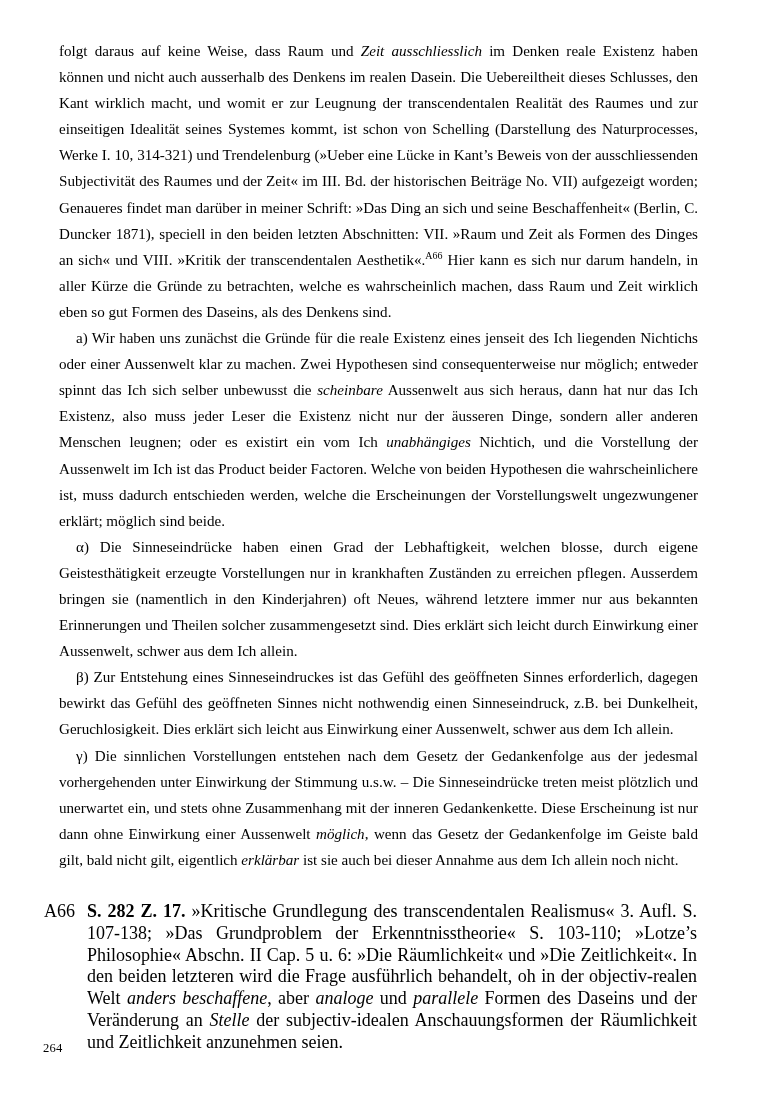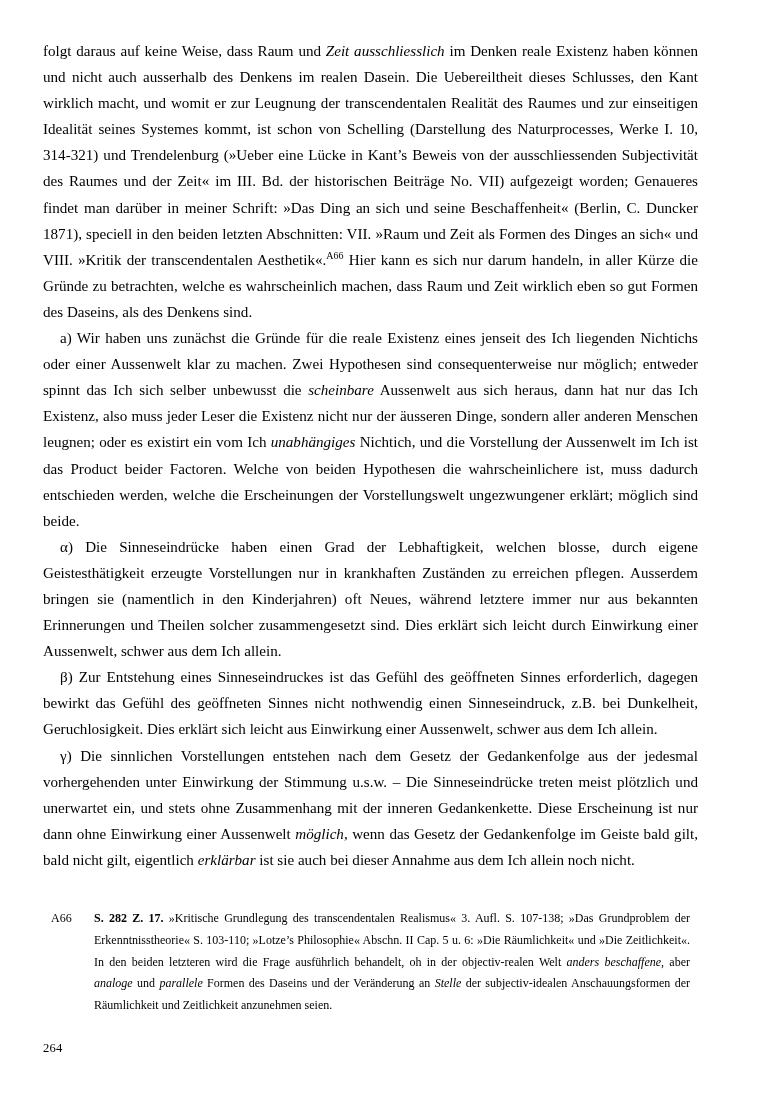--- a/index.html
+++ b/index.html
@@ -30,41 +30,43 @@
     margin: 0;
     text-align: justify;
     text-justify: inter-word;
     font-size: 15.1px;
     line-height: 26.1px;
     hyphens: manual;
     -webkit-hyphens: manual;
   }
   p.first {
     text-indent: 0;
+    margin-left: 16px;
   }
   p.indent {
     text-indent: 17px;
+    margin-left: 16px;
   }
   i, .ital {
     font-style: italic;
   }
   sup.fnref {
     font-size: 0.66em;
     vertical-align: super;
     line-height: 0;
   }
   .footnote-block {
     position: absolute;
     left: 43px;
     top: 900px;
     width: 655px;
   }
   p.footnote {
-    margin: 8px;
-    font-size: 12px;
+    margin: 1px;
+    font-size: 18px;
     line-height: 21.8px;
     text-align: justify;
     text-justify: inter-word;
     padding-left: 43px;
     text-indent: -43px;
   }
   .fn-label {
     display: inline-block;
     width: 43px;
     text-indent: 0;

